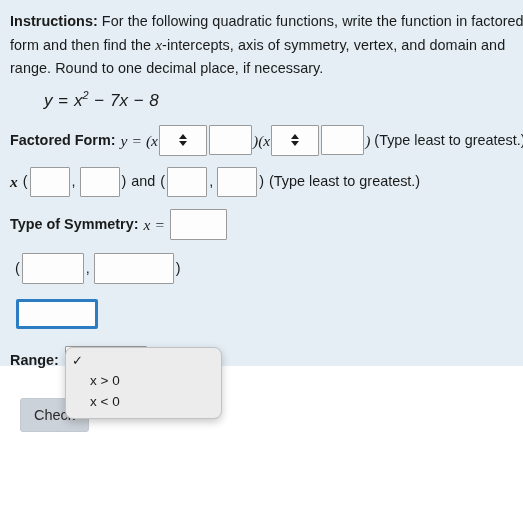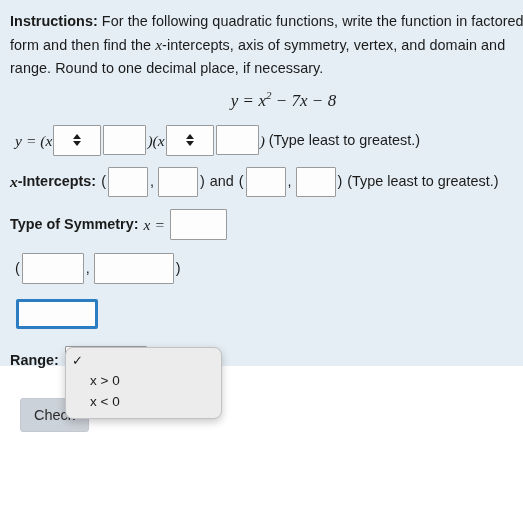--- a/index.html
+++ b/index.html
@@ -39,27 +39,26 @@
   }
   .instructions b {
     font-weight: bold;
   }
   .mathvar {
     font-family: "Liberation Serif", serif;
     font-style: italic;
     font-size: 15.5px;
   }
   .equation {
-    font-family: Liberation Serif, serif;
+    font-family: Liberation Sans, sans-serif;
     font-style: italic;
     font-size: 17px;
     color: #1b1b1b;
     margin: 9px 0 0 34px;
     white-space: nowrap;
-    text-align: center;
   }
   .equation .op {
     font-style: normal;
     padding: 0 1px;
   }
   .equation sup {
     font-size: 11px;
     vertical-align: super;
   }
   .row {
@@ -221,20 +220,21 @@
     <span>y</span>
     <span class="op">=</span>
     <span>x</span><sup>2</sup>
     <span class="op">−</span>
     <span>7x</span>
     <span class="op">−</span>
     <span>8</span>
   </div>
 
   <div class="row r-factored">
+    <span class="row-label">Factored Form:</span>
     <span class="mathvar" style="padding-left:5px">y</span>
     <span class="mathvar" style="padding:0 4px">=</span>
     <span class="mathvar">(</span>
     <span class="mathvar">x</span>
     <span class="sel">
       <span class="spin">
           <i class="up"></i>
           <i class="dn"></i>
         </span>
     </span>
@@ -247,21 +247,20 @@
           <i class="dn"></i>
         </span>
     </span>
     <span class="field w-factorA"></span>
     <span class="mathvar">)</span>
     <span class="row-text"> (Type least to greatest.)</span>
   </div>
 
   <div class="row r-xint">
     <span class="mathvar" style="font-weight:bold">x</span>
-      <span class="row-label">-Intercepts:</span>
     <span class="paren" style="padding-left:5px">(</span>
     <span class="field w-xint"></span>
     <span class="comma">,</span>
     <span class="field w-xint"></span>
     <span class="paren">)</span>
     <span class="row-text"> and </span>
     <span class="paren">(</span>
     <span class="field w-xint"></span>
     <span class="comma">,</span>
     <span class="field w-xint"></span>

